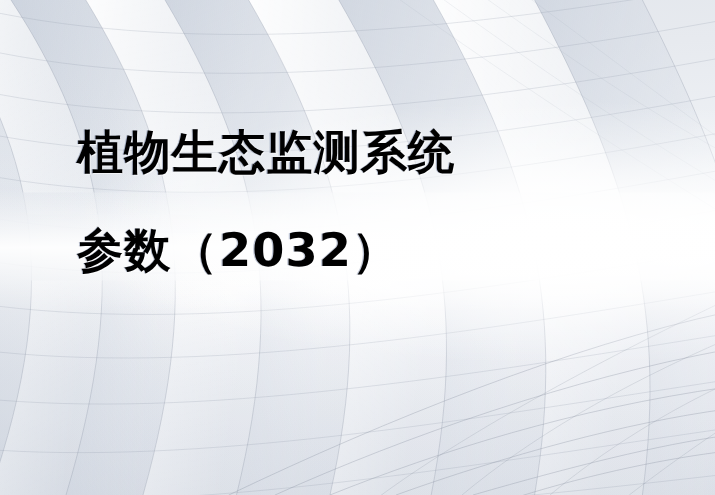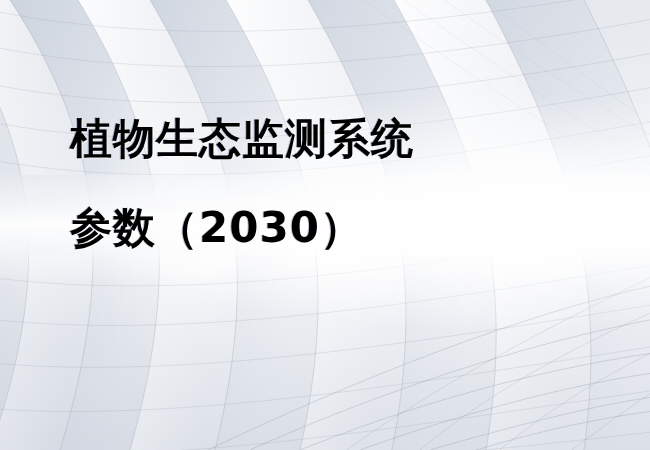--- a/index.html
+++ b/index.html
@@ -204,16 +204,16 @@
       <path d="M 390 -10 C 470 48, 560 110, 660 170"></path>
       <path d="M 350 -10 C 440 55, 545 125, 660 196"></path>
     </g>
   </svg>
 
   <div class="bg-layer bg-band"></div>
   <div class="bg-layer bg-sheen"></div>
 
   <div class="title-block">
     <div class="title-line">植物生态监测系统</div>
-    <div class="title-line">参数（2030）</div>
+    <div class="title-line">参数（2032）</div>
   </div>
 
 </div>
 
 </body></html>

